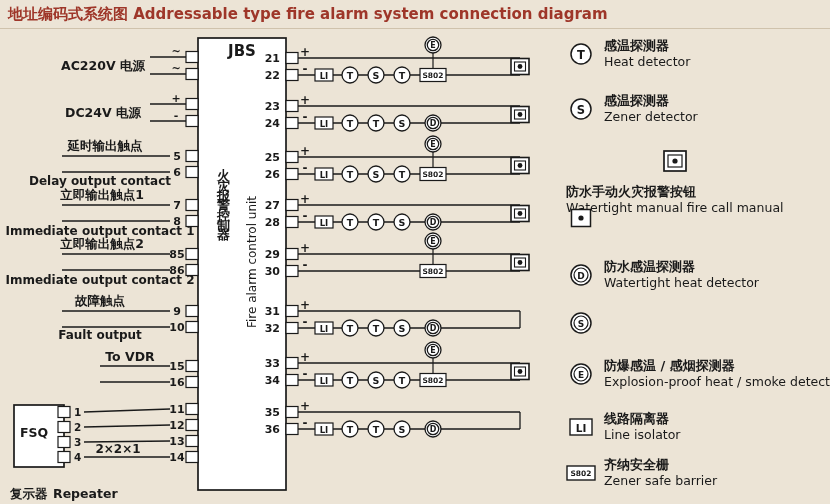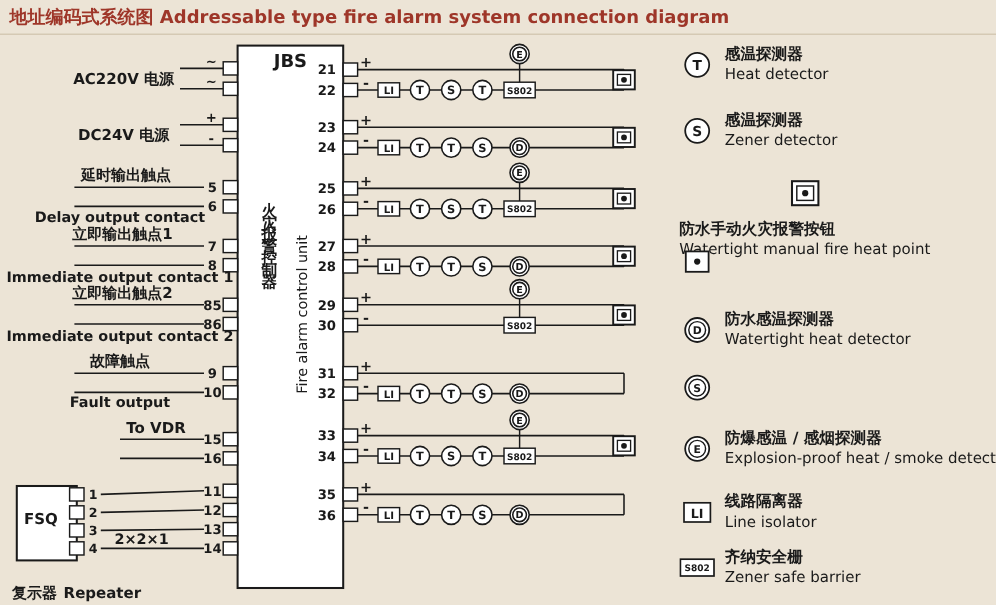--- a/index.html
+++ b/index.html
@@ -313,21 +313,21 @@
         </div>
       </div>
       <div class="legend-item" style="top: 146px; flex-direction: column;">
         <svg width="30" height="30" viewBox="0 0 30 30">
           <rect x="4" y="5" width="22" height="20" fill="#fff" stroke="#1a1a1a" stroke-width="1.7"></rect>
           <rect x="8" y="9" width="14" height="12" fill="#fff" stroke="#1a1a1a" stroke-width="1.2"></rect>
           <circle cx="15" cy="15" r="2.6" fill="#1a1a1a"></circle>
         </svg>
         <div class="legend-text">
           <div class="cn">防水手动火灾报警按钮</div>
-          <div class="en">Watertight manual fire heat point</div>
+          <div class="en">Watertight manual fire call manual</div>
         </div>
       </div>
       <div class="legend-item" style="top: 203px;">
         <svg width="30" height="30" viewBox="0 0 30 30">
           <rect x="5.5" y="6.5" width="19" height="17" fill="#fff" stroke="#1a1a1a" stroke-width="1.5"></rect>
           <circle cx="15" cy="15" r="2.6" fill="#1a1a1a"></circle>
         </svg>
       </div>
       <div class="legend-item" style="top: 259px;">
         <svg width="30" height="30" viewBox="0 0 30 30">

